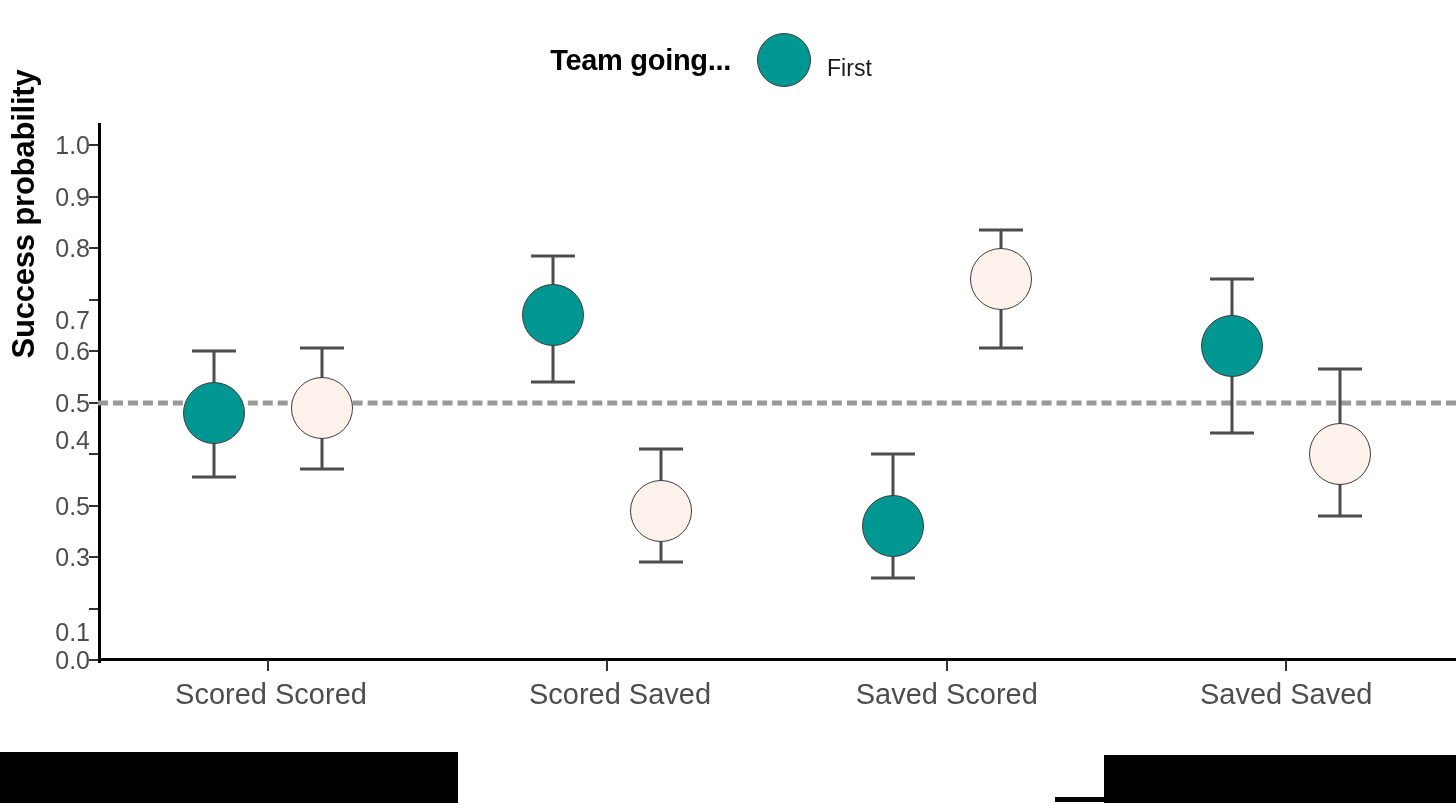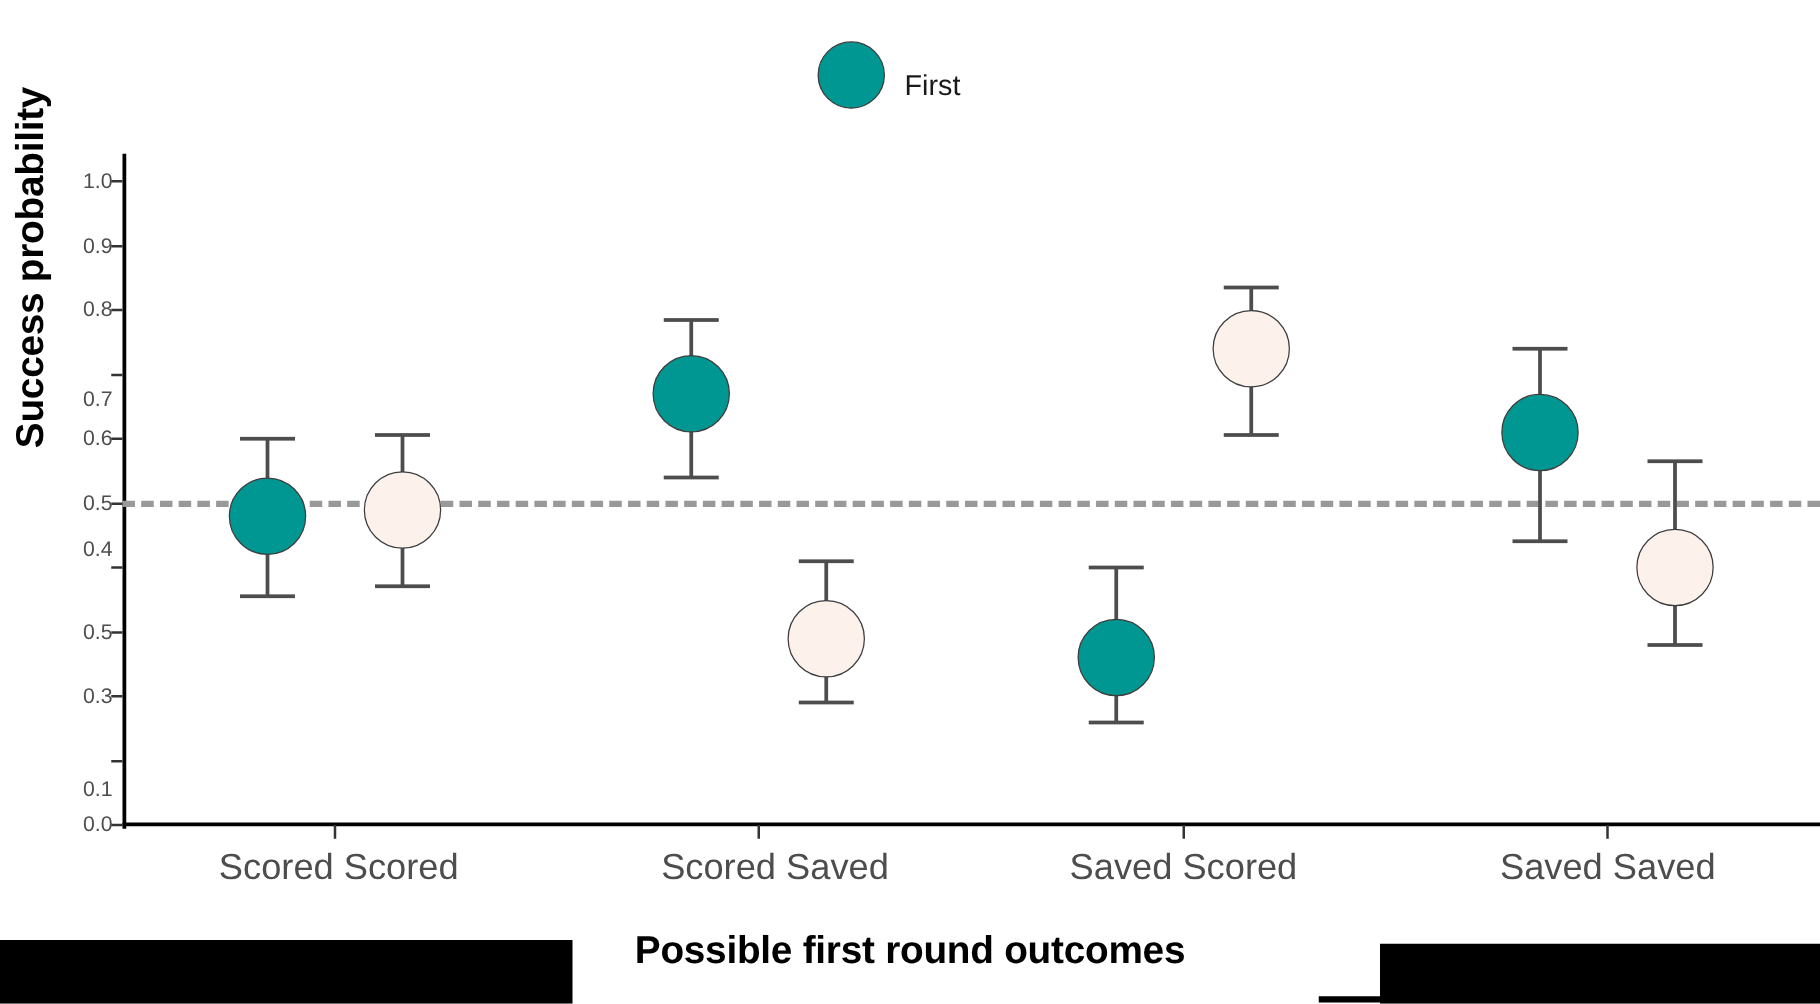--- a/index.html
+++ b/index.html
@@ -110,21 +110,21 @@
     width: 1358px;
     height: 3px;
     background: #000000;
   }
 
   .y-tick-label {
     position: absolute;
     right: 1366px;
     width: 80px;
     text-align: right;
-    font-size: 17px;
+    font-size: 25px;
     color: #4d4d4d;
     transform: translateY(-50%);
     white-space: nowrap;
   }
   .y-tick-mark {
     position: absolute;
     left: -9px;
     width: 9px;
     height: 2px;
     background: #333333;
@@ -206,30 +206,30 @@
     height: 5px;
     background: #000000;
   }
 </style>
 </head>
 <body>
 
 <div id="stage">
 
   <div id="legend">
+    <div id="legend-title">Team going...</div>
 
     <div class="legend-entry">
       <div class="legend-key" style="background: rgb(0, 150, 145);"></div>
       <div class="legend-label">First</div>
     </div>
 
   </div>
 
   <div id="y-axis-title">Success probability</div>
-  <div id="x-axis-title">Possible first round outcomes</div>
 
   <div id="axis-line-y"></div>
   <div id="axis-line-x"></div>
 
   <div id="plot">
     <div id="ref-line" style="top: 279.5px;"></div>
     <div id="y-ticks">
         <div class="y-tick-mark" style="top: 537px;"></div>
         <div class="y-tick-label" style="top: 537px;">0.0</div>
         <div class="y-tick-mark" style="top: 485.5px;"></div>

